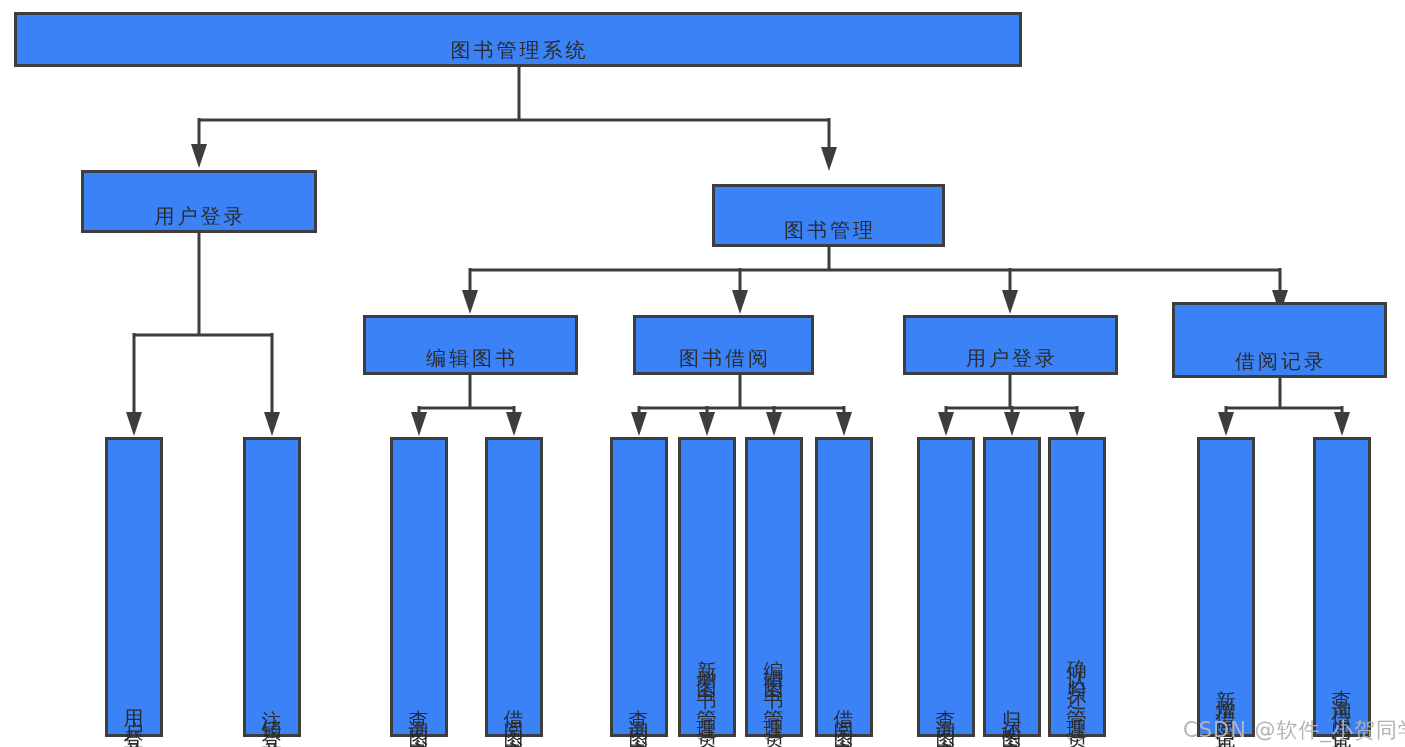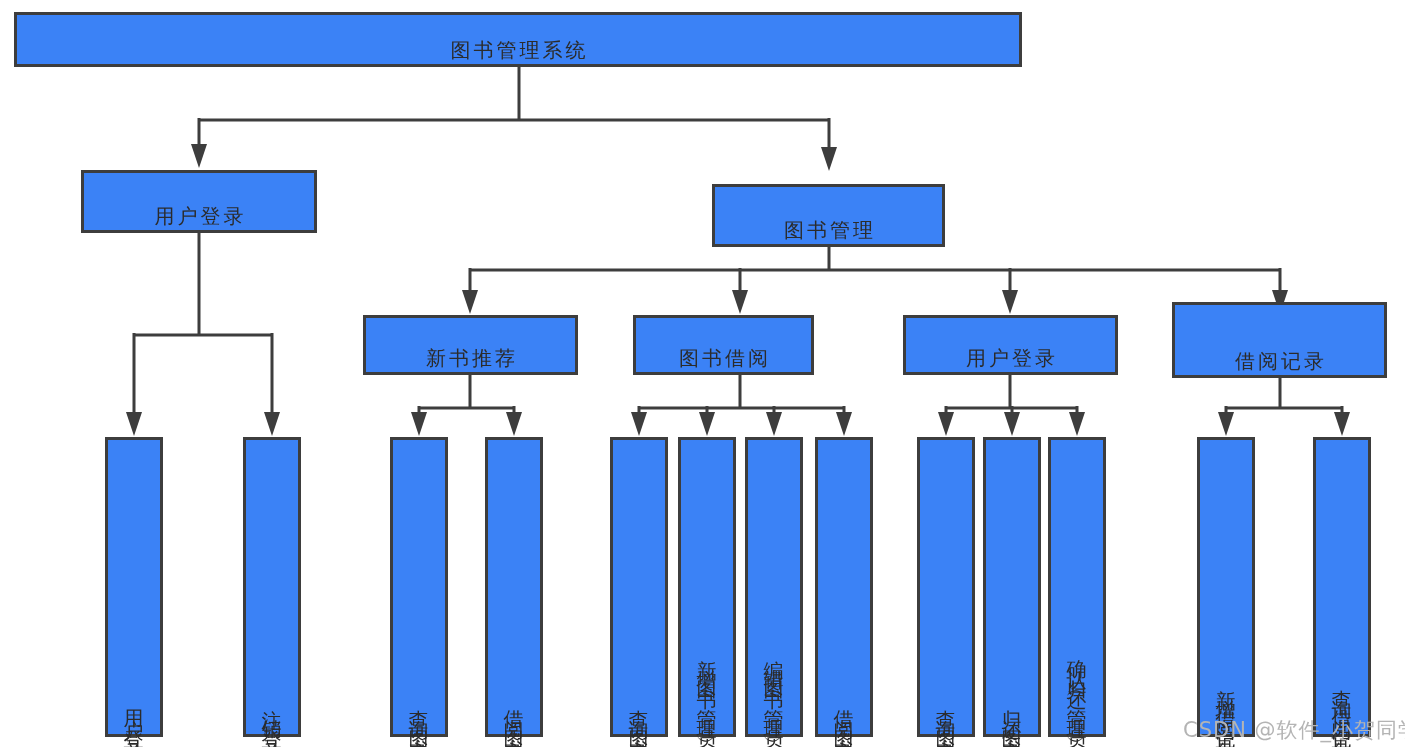--- a/index.html
+++ b/index.html
@@ -100,21 +100,21 @@
   </div>
 
   <div class="box lv2-a">
     <span class="hlabel">用户登录</span>
   </div>
   <div class="box lv2-b">
     <span class="hlabel">图书管理</span>
   </div>
 
   <div class="box lv3-a">
-    <span class="hlabel">新书推荐</span>
+    <span class="hlabel">编辑图书</span>
   </div>
   <div class="box lv3-b">
     <span class="hlabel">图书借阅</span>
   </div>
   <div class="box lv3-c">
     <span class="hlabel">用户登录</span>
   </div>
   <div class="box lv3-d">
     <span class="hlabel">借阅记录</span>
   </div>

